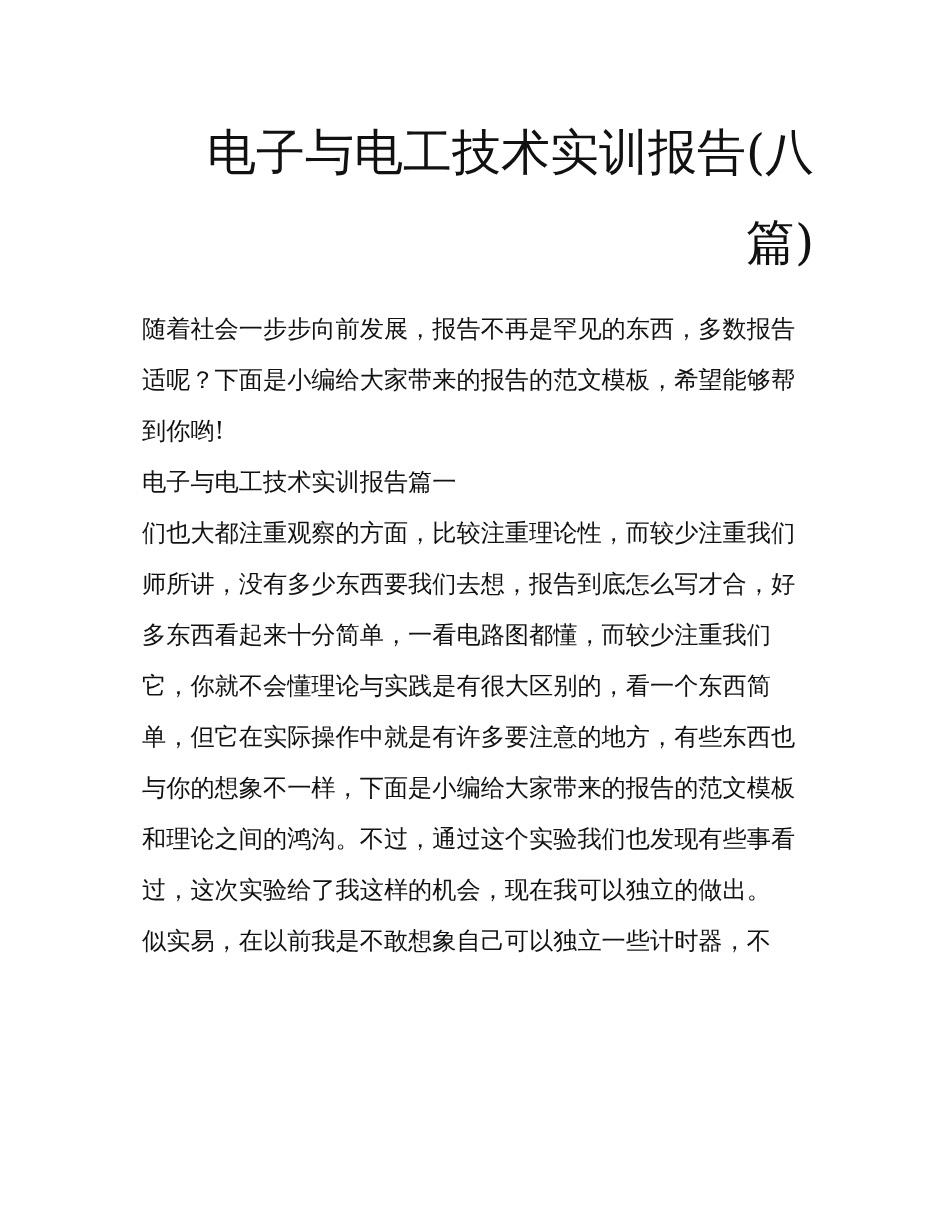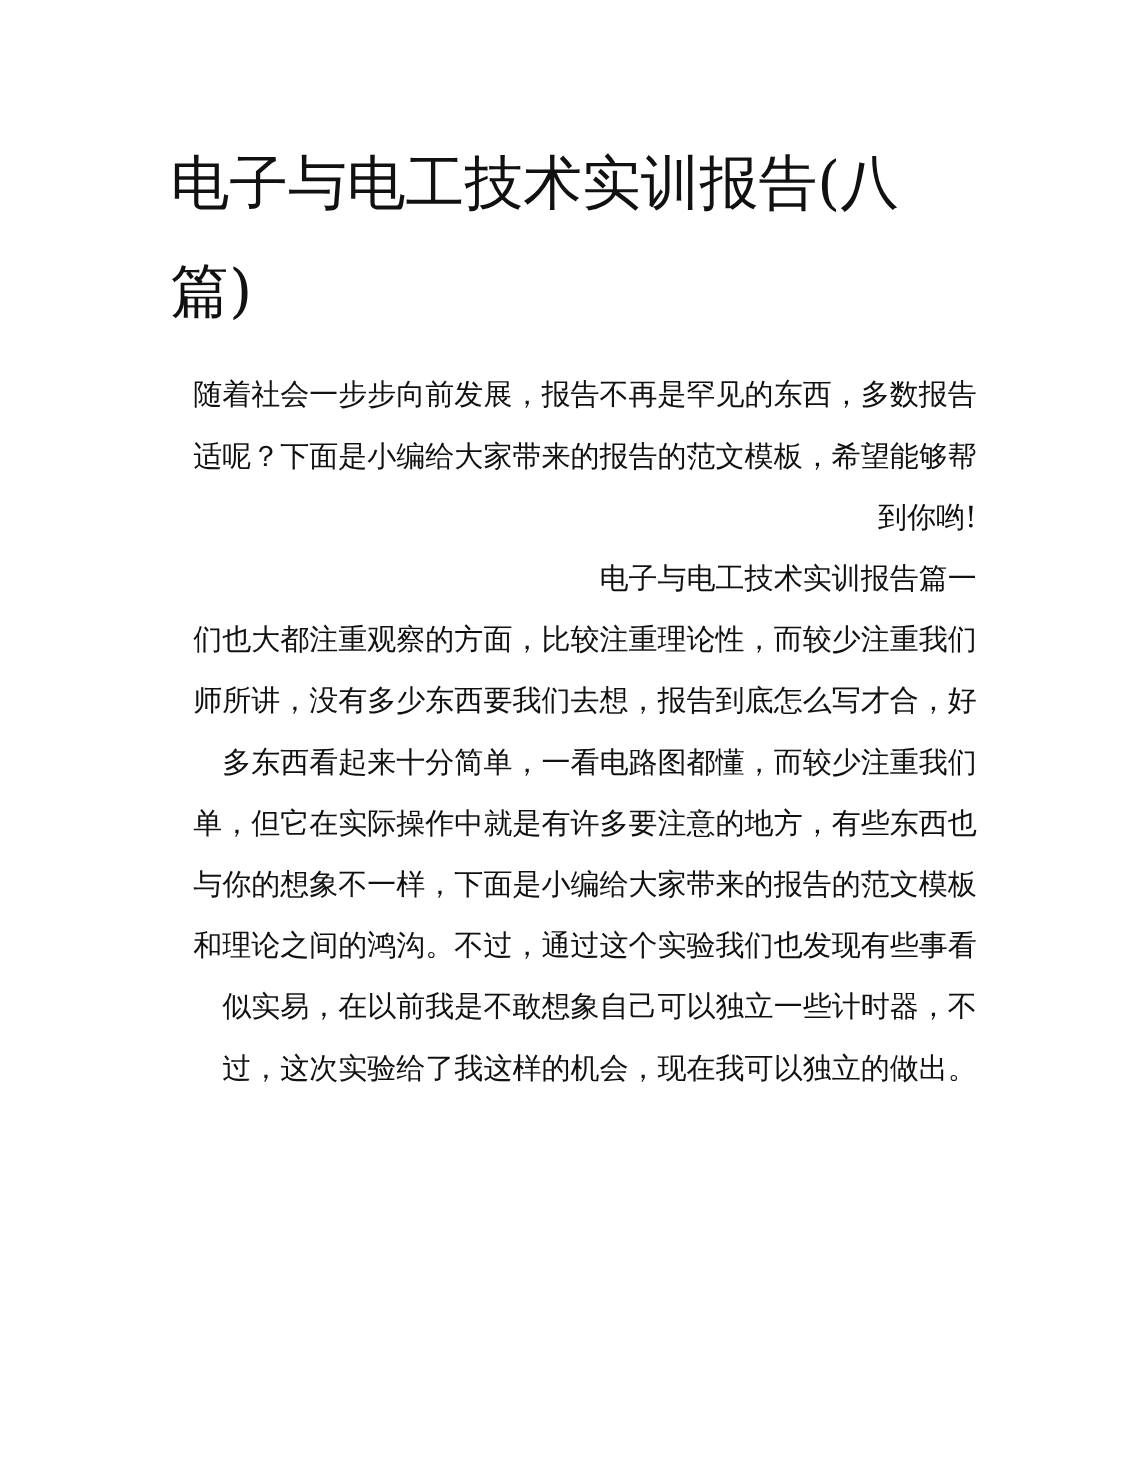--- a/index.html
+++ b/index.html
@@ -24,25 +24,25 @@
     .title {
       font-size: 49px;
       line-height: 90px;
       margin: 0;
       font-weight: normal;
       letter-spacing: 0px;
     }
     .title-line {
       display: block;
       white-space: nowrap;
+      text-align: right;
     }
     .para {
       margin: 0;
       font-size: 24.2px;
-      text-align: right;
     }
     .line {
       display: block;
       height: 51px;
       line-height: 51px;
       white-space: nowrap;
     }
     .intro { margin-top: 16px; }
     .section-heading { margin-top: 0px; }
   </style>
@@ -62,19 +62,20 @@
   </p>
 
   <p class="para section-heading">
     <span class="line">电子与电工技术实训报告篇一</span>
   </p>
 
   <p class="para body">
     <span class="line">们也大都注重观察的方面，比较注重理论性，而较少注重我们</span>
     <span class="line">师所讲，没有多少东西要我们去想，报告到底怎么写才合，好</span>
     <span class="line">多东西看起来十分简单，一看电路图都懂，而较少注重我们</span>
+    <span class="line">它，你就不会懂理论与实践是有很大区别的，看一个东西简</span>
     <span class="line">单，但它在实际操作中就是有许多要注意的地方，有些东西也</span>
     <span class="line">与你的想象不一样，下面是小编给大家带来的报告的范文模板</span>
     <span class="line">和理论之间的鸿沟。不过，通过这个实验我们也发现有些事看</span>
+    <span class="line">过，这次实验给了我这样的机会，现在我可以独立的做出。</span>
     <span class="line">似实易，在以前我是不敢想象自己可以独立一些计时器，不</span>
-    <span class="line">过，这次实验给了我这样的机会，现在我可以独立的做出。</span>
   </p>
 </div>
 
 </body></html>

